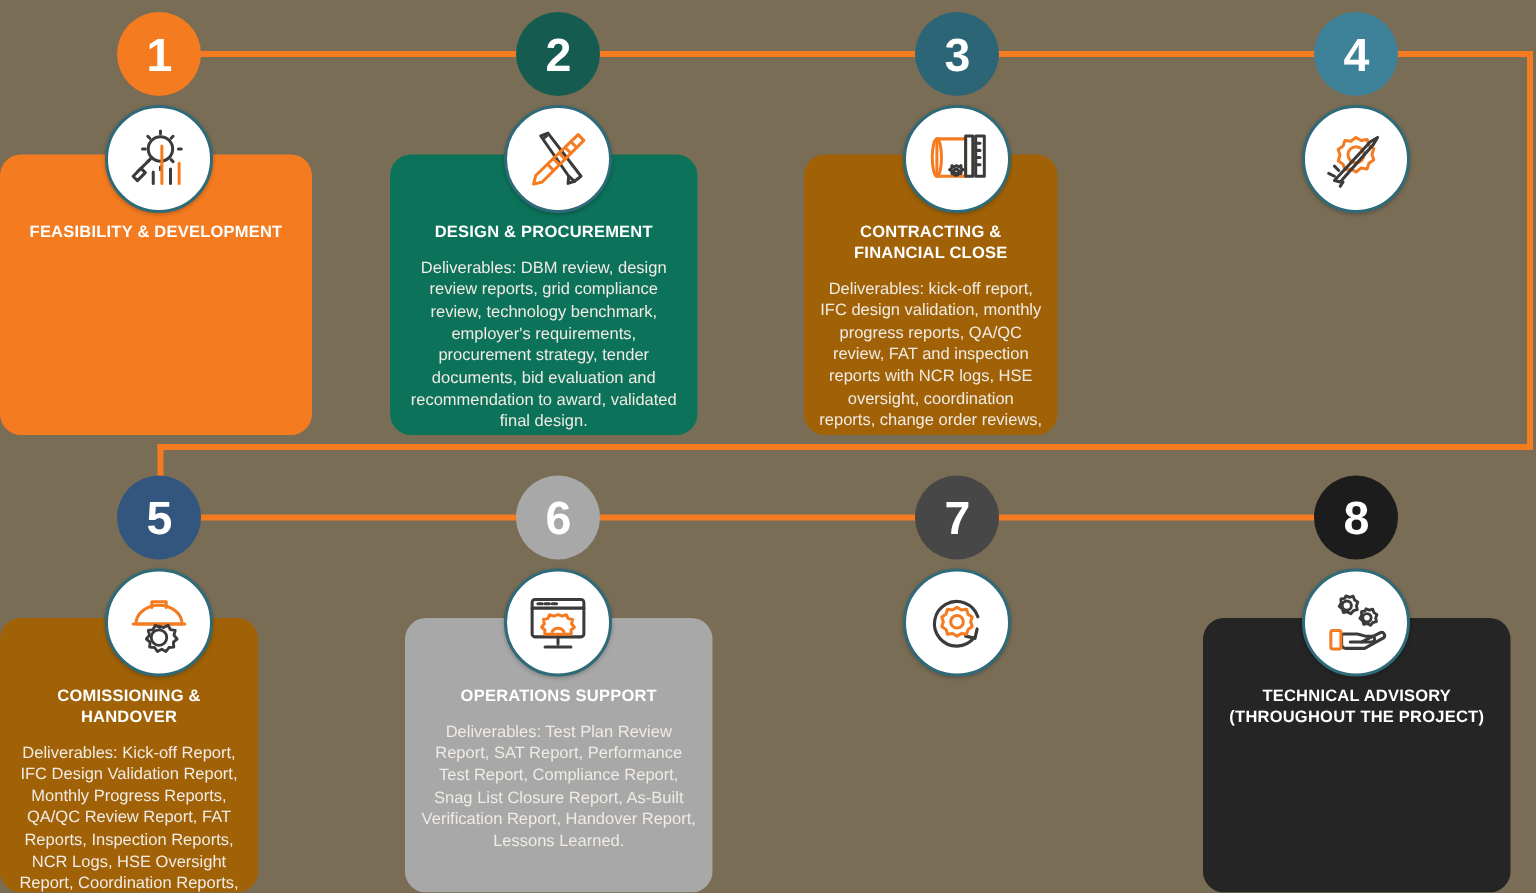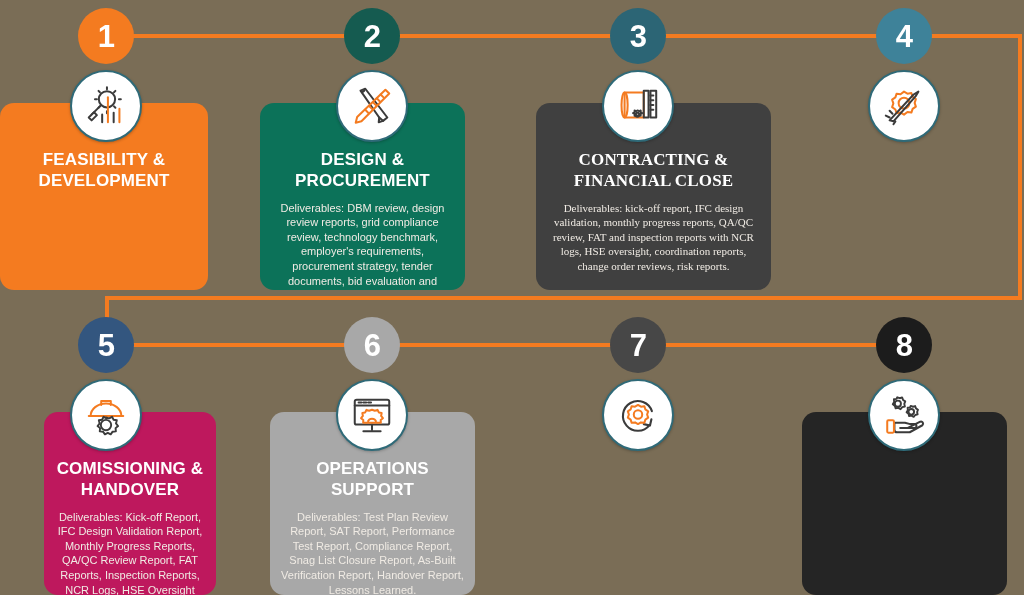--- a/index.html
+++ b/index.html
@@ -30,21 +30,21 @@
     z-index:5; box-shadow:0 1px 3px rgba(0,0,0,.25);
   }
   .bubble svg { width:46px; height:46px; display:block; }
 
   
   .card {
     position:absolute; border-radius:14px; z-index:3;
     padding:46px 10px 14px 10px; text-align:center; overflow:hidden;
   }
   .card-title {
-    color:#ffffff; font-weight:bold; font-size:17px; line-height:1.25;
+    color:#ffffff; font-weight:bold; font-size:11px; line-height:1.25;
     letter-spacing:.15px; margin-bottom:9px; white-space:pre-line;
   }
   .card-body {
     color:#f0ebe4; font-size:11px; line-height:1.33; font-weight:normal;
   }
 </style>
 </head>
 <body>
 
 <div id="stage">
@@ -82,39 +82,41 @@
 
   <div class="card" style="left:0px; top:103px; width:208px; height:187px; background:#f47b20;">
     <div class="card-title">FEASIBILITY &amp; DEVELOPMENT</div>
   </div>
 
   <div class="card" style="left:260px; top:103px; width:205px; height:187px; background:#0c7259;">
     <div class="card-title">DESIGN &amp; PROCUREMENT</div>
     <div class="card-body">Deliverables: DBM review, design review reports, grid compliance review, technology benchmark, employer's requirements, procurement strategy, tender documents, bid evaluation and recommendation to award, validated final design.</div>
   </div>
 
-  <div class="card" style="left:536px; top:103px; width:235px; height:187px; background:#404040;font-family:Liberation Serif, serif;">
+  <div class="card" style="left:536px; top:103px; width:169px; height:187px; background:#a16207;">
     <div class="card-title">CONTRACTING &amp;
 FINANCIAL CLOSE</div>
     <div class="card-body">Deliverables: kick-off report, IFC design validation, monthly progress reports, QA/QC review, FAT and inspection reports with NCR logs, HSE oversight, coordination reports, change order reviews, risk reports.</div>
   </div>
 
 
-  <div class="card" style="left:0px; top:412px; width:172px; height:183px; background:#be185d;margin-left:44px;">
+  <div class="card" style="left:0px; top:412px; width:172px; height:183px; background:#a16207;">
     <div class="card-title">COMISSIONING &amp; HANDOVER</div>
     <div class="card-body">Deliverables: Kick-off Report, IFC Design Validation Report, Monthly Progress Reports, QA/QC Review Report, FAT Reports, Inspection Reports, NCR Logs, HSE Oversight Report, Coordination Reports, Change Order Review Reports, Risk Reports.</div>
   </div>
 
   <div class="card" style="left:270px; top:412px; width:205px; height:183px; background:#a8a8a8;">
     <div class="card-title">OPERATIONS SUPPORT</div>
     <div class="card-body">Deliverables: Test Plan Review Report, SAT Report, Performance Test Report, Compliance Report, Snag List Closure Report, As-Built Verification Report, Handover Report, Lessons Learned.</div>
   </div>
 
 
   <div class="card" style="left:802px; top:412px; width:205px; height:183px; background:#252525;">
+    <div class="card-title">TECHNICAL ADVISORY
+(THROUGHOUT THE PROJECT)</div>
   </div>
 
   <div class="bubble" style="left:70px; top:70px;">
     <svg viewBox="0 0 48 48">
       <g fill="none" stroke="#3b3b3b" stroke-width="2.1" stroke-linecap="round" stroke-linejoin="round">
         <circle cx="25" cy="17" r="8.5"></circle>
         <path d="M25 6.5v-2M25 29.5v2M14.5 17h-2M37.5 17h2M17.6 9.6l-1.4-1.4M32.4 24.4l1.4 1.4M32.4 9.6l1.4-1.4M17.6 24.4l-1.4 1.4"></path>
         <path d="M18.9 23.1 L9 33"></path>
         <path d="M11.5 30.5 L6 36 L9 39 L14.5 33.5 Z" fill="#ffffff"></path>
       </g>

